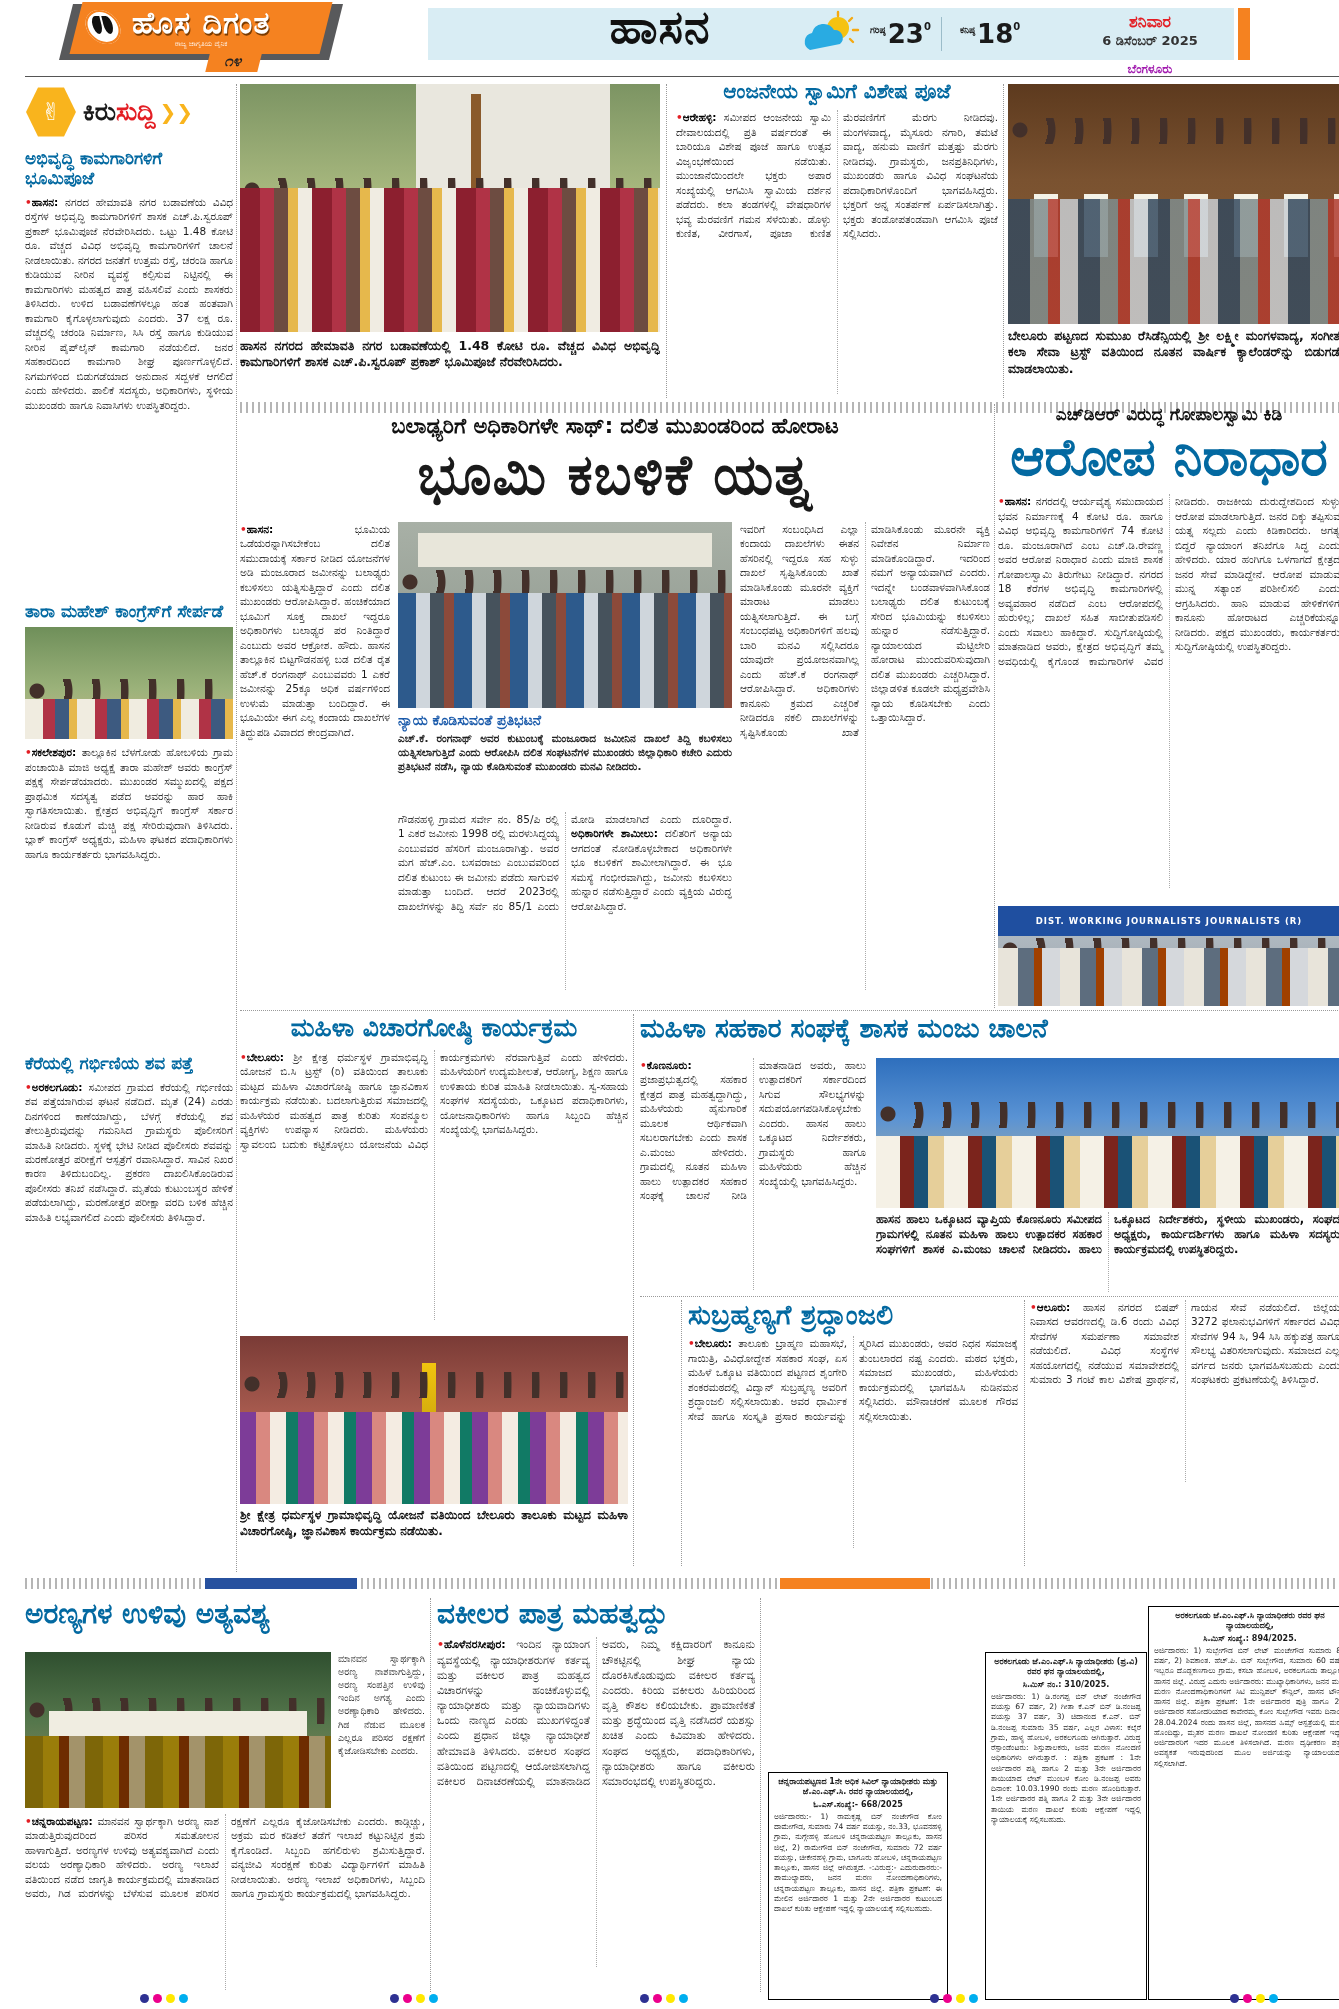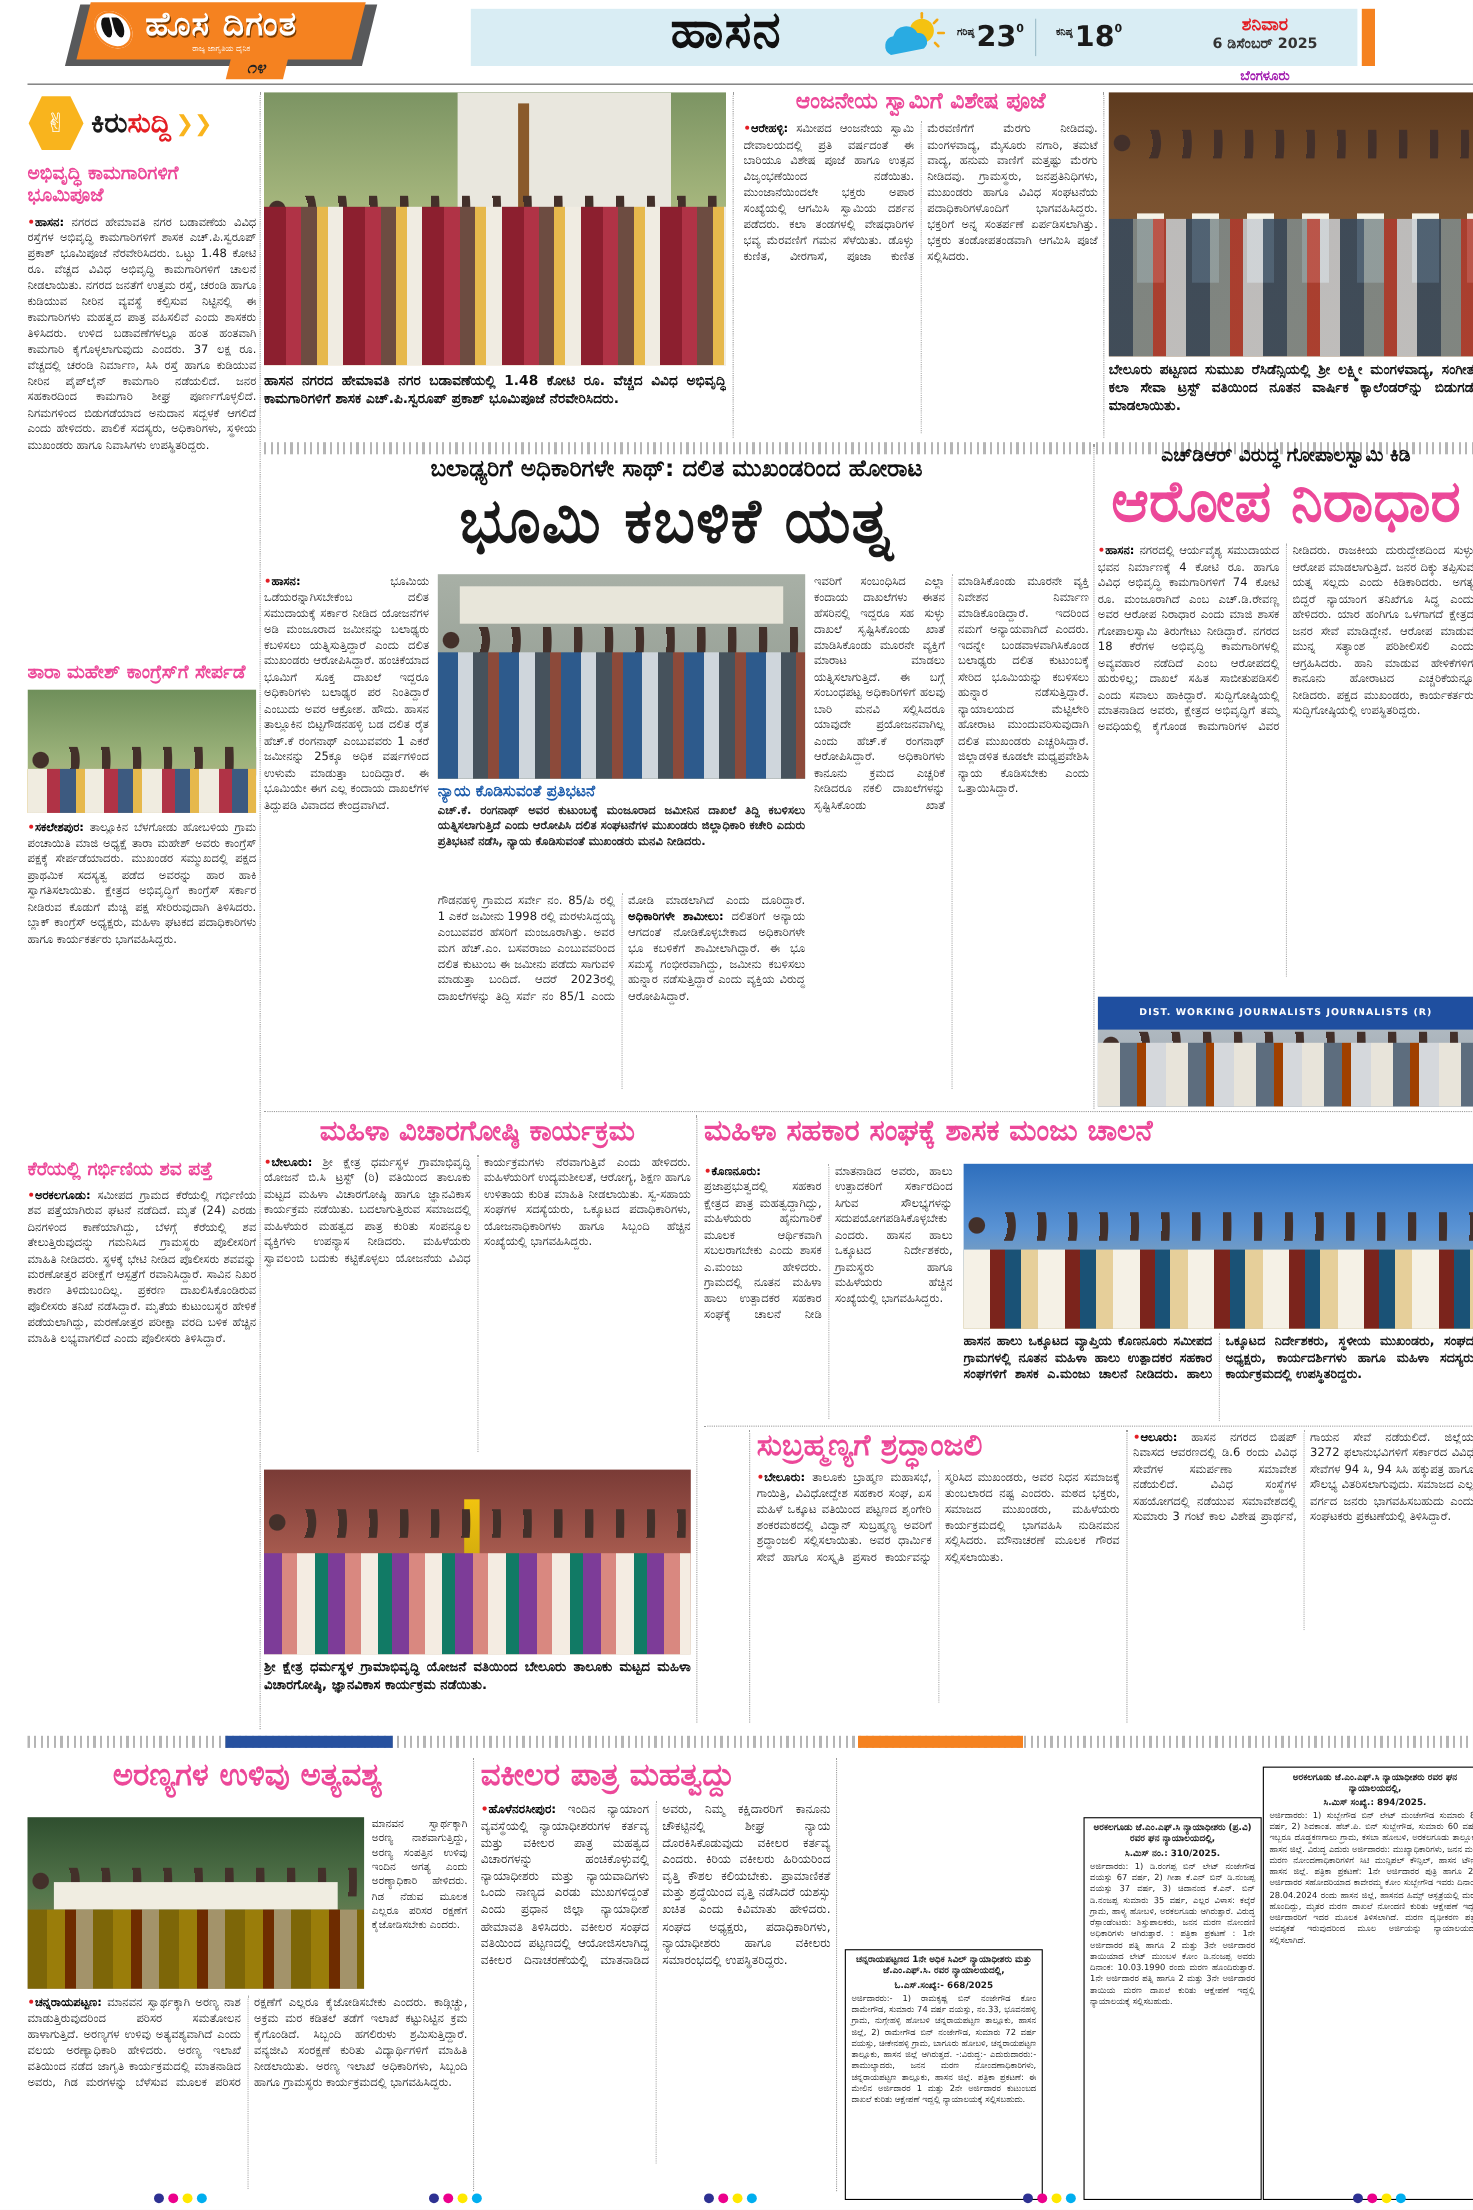--- a/index.html
+++ b/index.html
@@ -32,21 +32,21 @@
   #day{color:#e31e24;font-weight:900;font-size:16px;}
   #date{font-size:13px;font-weight:700;color:#333;margin-top:2px;}
   #orange-bar{position:absolute;left:1238px;top:8px;width:12px;height:52px;background:#f58220;}
   #edition{position:absolute;left:1090px;top:62px;width:120px;text-align:center;font-size:12px;font-weight:700;color:#a21caf;}
   #mast-rule{position:absolute;left:25px;top:76px;width:1315px;height:1px;background:#555;}
   
   .vdot{position:absolute;width:0;border-left:1px dotted #9a9a9a;}
   .hdot{position:absolute;height:0;border-top:1px dotted #9a9a9a;}
   .hatch{position:absolute;height:11px;background:repeating-linear-gradient(90deg,#b5b5b5 0 2px,transparent 2px 6px);}
   .bar{position:absolute;height:11px;}
-  .headline{font-weight:900;color:#ec4899;line-height:1.12;}
+  .headline{font-weight:900;color:#0369a1;line-height:1.12;}
   .kicker{font-weight:900;color:#111;text-align:center;}
   .body{font-size:10.5px;line-height:1.38;text-align:justify;color:#1c1c1c;overflow:hidden;}
   .cols2{column-count:2;column-gap:12px;column-rule:1px dotted #aaa;}
   .dl{font-weight:900;color:#000;}
   .bullet{color:#e31e24;font-weight:900;}
   .caption{font-weight:700;font-size:12.5px;line-height:1.3;color:#111;text-align:justify;overflow:hidden;}
   .ph{position:absolute;overflow:hidden;background:#cfc6b2;}
   .heads{position:absolute;left:0;right:0;height:26px;
          background:repeating-radial-gradient(circle at 12px 12px,#43302a 0 7px,rgba(0,0,0,0) 8px 28px);}
   
@@ -116,21 +116,21 @@
   #photoF .crowd{position:absolute;left:0;bottom:0;width:100%;height:48%;
       background:repeating-linear-gradient(90deg,#f5f1e6 0 24px,#7b241c 24px 38px,#1a5276 38px 52px,#e6cf9a 52px 68px);}
   #saha-cap{position:absolute;left:876px;top:1212px;width:464px;height:80px;font-size:11.5px;}
   #shraddha{position:absolute;left:688px;top:1300px;width:330px;height:266px;}
   #shraddha .headline{font-size:27px;margin-bottom:6px;}
   #shraddha .body{height:212px;}
   #samavesha{position:absolute;left:1030px;top:1300px;width:310px;height:266px;}
   #samavesha .headline{font-size:24px;margin-bottom:6px;}
   #samavesha .body{height:182px;}
   
-  #aranya{position:absolute;left:25px;top:1598px;width:400px;height:394px;text-align:center;}
+  #aranya{position:absolute;left:25px;top:1598px;width:400px;height:394px;}
   #aranya .headline{font-size:28px;margin-bottom:8px;}
   #photoG{left:25px;top:1652px;width:306px;height:156px;background:linear-gradient(#2f4f2f,#55774c 45%,#9c8a5e);}
   #photoG .ban{position:absolute;left:8%;top:38%;width:84%;height:16%;background:#f0ede1;}
   #photoG .crowd{position:absolute;left:0;bottom:0;width:100%;height:46%;
       background:repeating-linear-gradient(90deg,#7d6608 0 18px,#9a7d0a 18px 34px,#6e2c00 34px 44px,#a3936a 44px 60px);}
   #aranya-side{position:absolute;left:338px;top:1652px;width:87px;height:156px;font-size:9.5px;}
   #aranya-body{position:absolute;left:25px;top:1814px;width:400px;height:176px;}
   #vakila{position:absolute;left:437px;top:1598px;width:318px;height:394px;}
   #vakila .headline{font-size:28px;margin-bottom:8px;}
   #vakila .body{height:330px;font-size:11px;}

